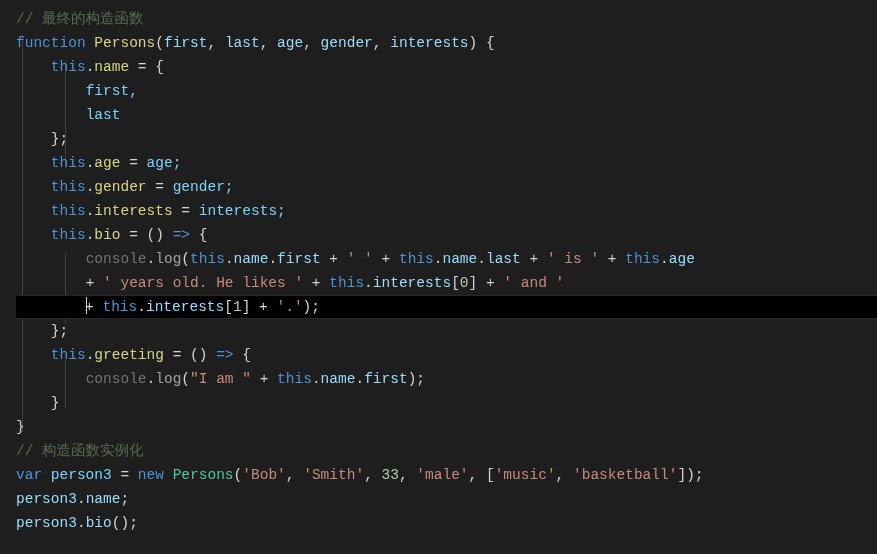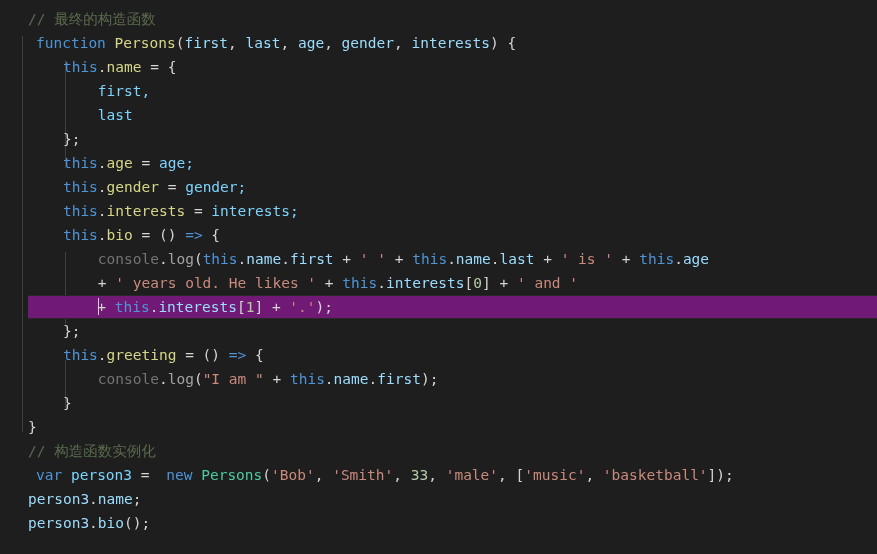--- a/index.html
+++ b/index.html
@@ -15,32 +15,33 @@
     overflow: hidden;
     font-family: "DejaVu Sans Mono", "Liberation Mono", monospace;
     font-size: 14.5px;
     line-height: 24px;
     color: #d4d4d4;
     -webkit-font-smoothing: antialiased;
   }
   #code-surface {
     position: relative;
     padding-top: 7px;
-    padding-left: 28px;
+    padding-left: 16px;
     white-space: pre;
+    font-family: Liberation Mono, monospace;
   }
   .code-line {
     position: relative;
     height: 24px;
     line-height: 24px;
     white-space: pre;
   }
   .code-line.active-line {
     box-shadow: inset 0 1px 0 0 #282828, inset 0 -1px 0 0 #282828;
-    background: #701a75;
+    background: #000000;
   }
   
   .guides {
     position: absolute;
     top: 0; left: 0;
     width: 877px;
     height: 554px;
     pointer-events: none;
   }
   .guide {
@@ -51,21 +52,21 @@
   .caret {
     display: inline-block;
     width: 0;
     border-left: 1.6px solid #d0d0d0;
     height: 17px;
     vertical-align: -3px;
     margin-right: -1.6px;
   }
   
   .t-comment   { color: #5a6b4d; }
-  .t-keyword   { color: #4e94d6; margin-left: 8px; }
+  .t-keyword   { color: #4e94d6; }
   .t-fname     { color: #d6d68a; }
   .t-param     { color: #9cdcfe; }
   .t-punct     { color: #d4d4d4; }
   .t-this      { color: #4e94d6; margin-top: 28px; }
   .t-prop      { color: #d6d68a; }
   .t-plain     { color: #7dd3fc; }
   .t-var       { color: #9cdcfe; }
   .t-console   { color: #737373; }
   .t-method    { color: #a3a3a3; }
   .t-string    { color: #c98a7d; }

